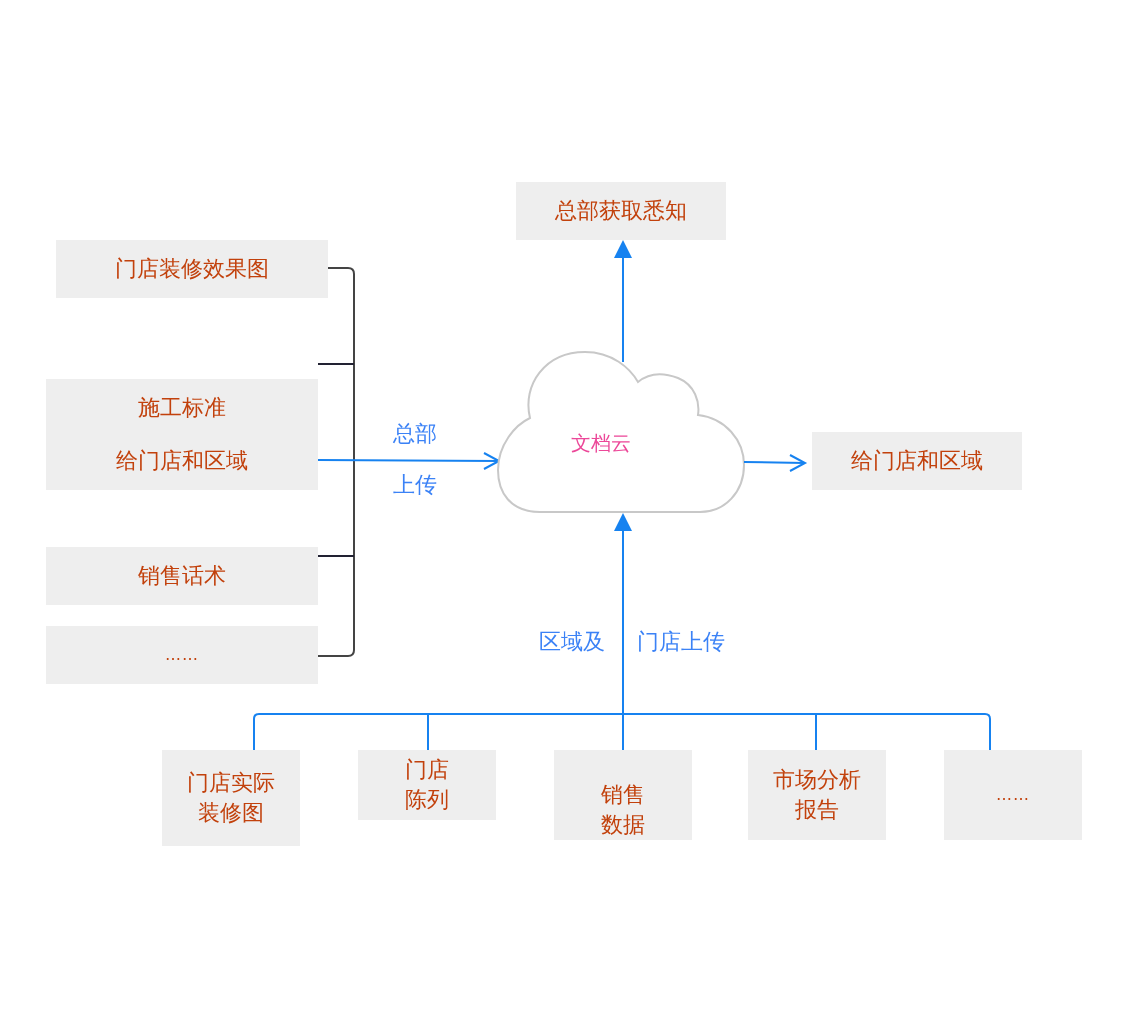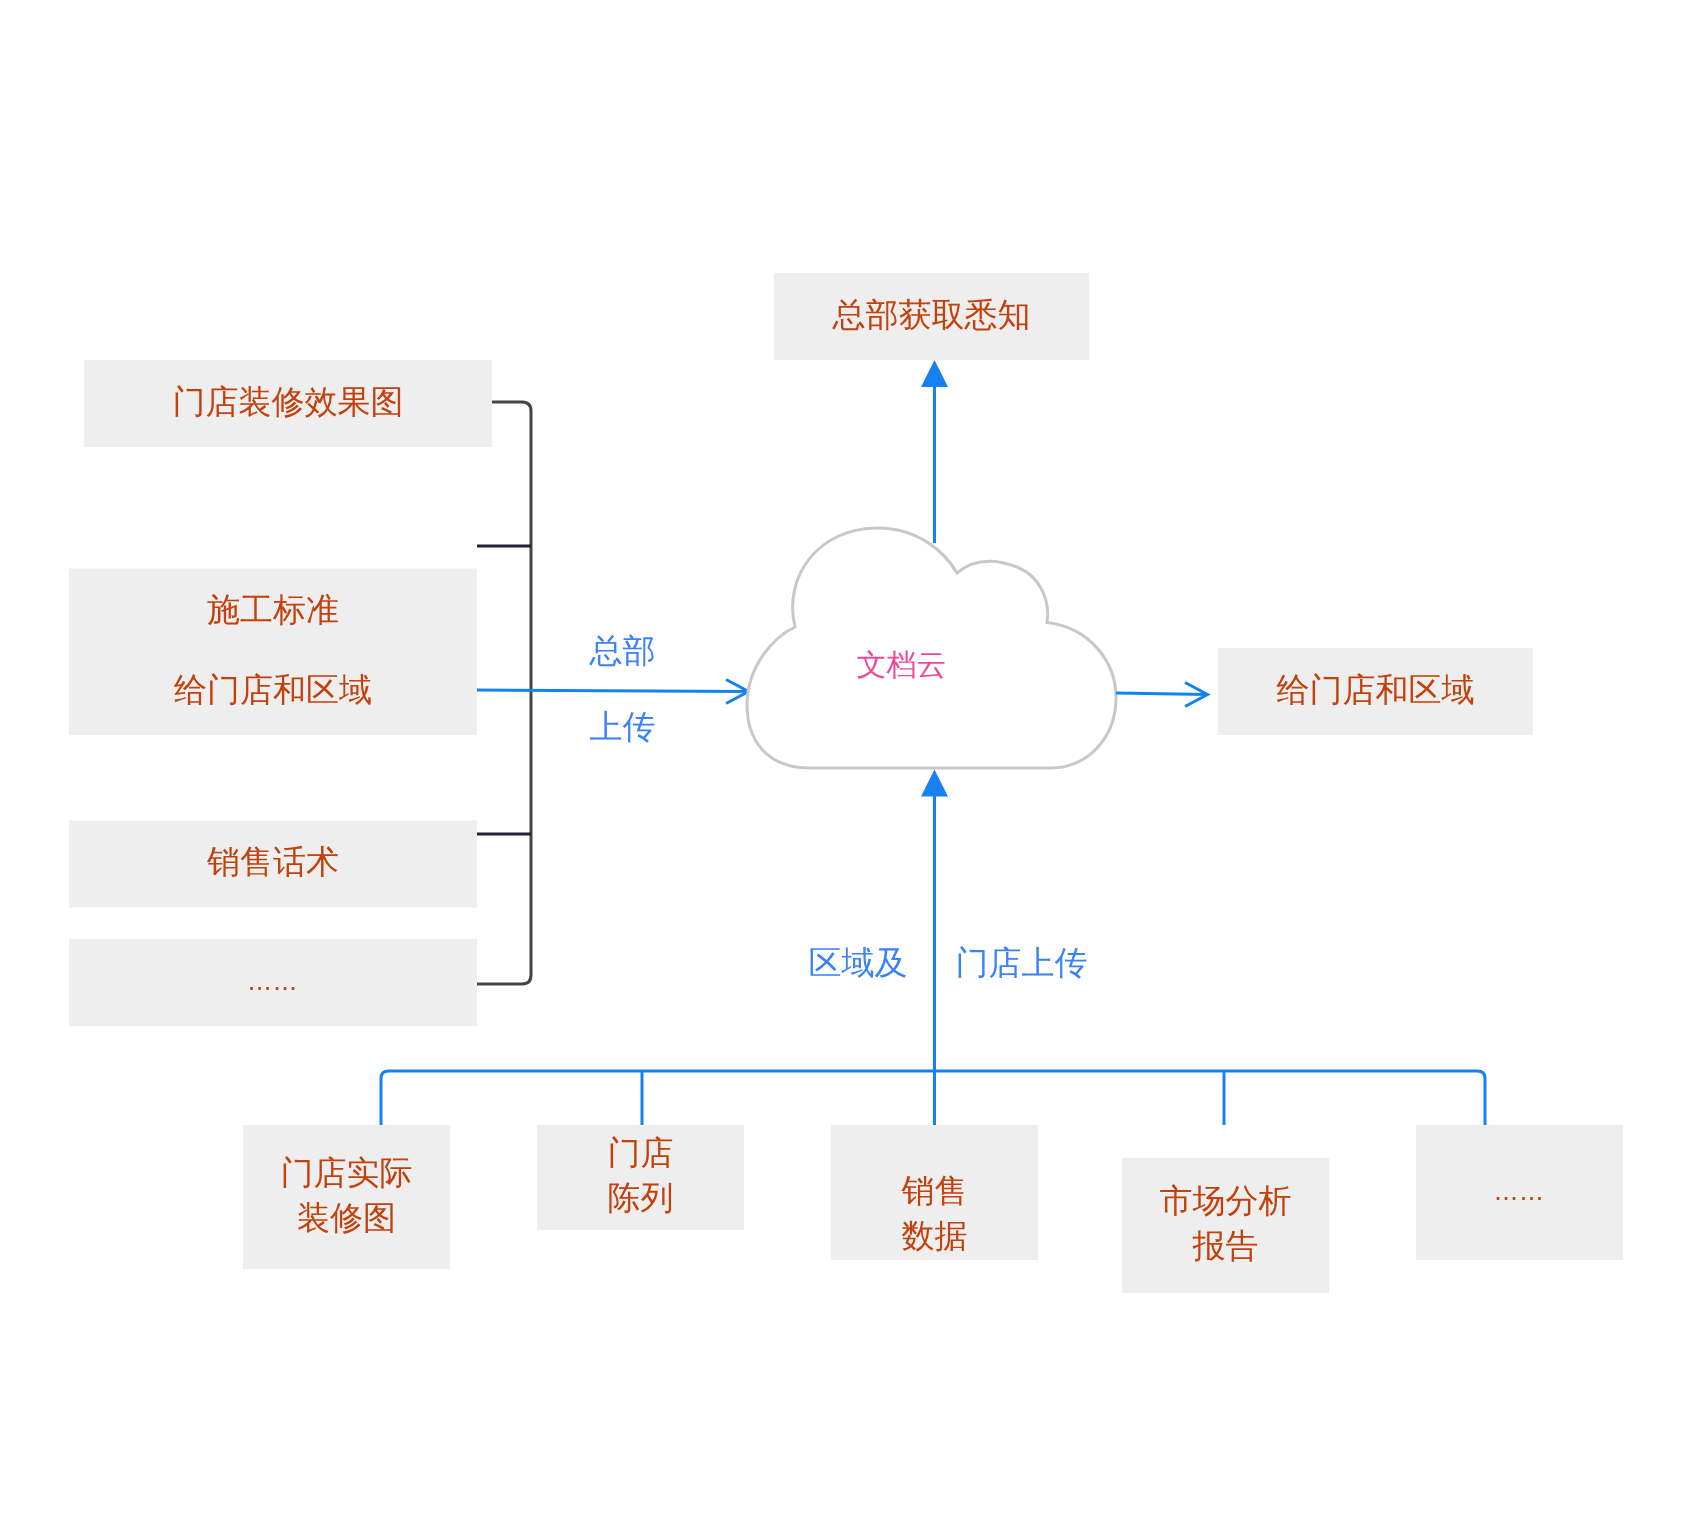--- a/index.html
+++ b/index.html
@@ -86,19 +86,19 @@
 装修图</span>
 </div>
 <div class="box" style="left:358px;top:750px;width:138px;height:70px;">
   <span class="multi">门店
 陈列</span>
 </div>
 <div class="box" style="left:554px;top:750px;width:138px;height:90px;align-items:flex-end;">
   <span class="multi">销售
 数据</span>
 </div>
-<div class="box" style="left:748px;top:750px;width:138px;height:90px;margin-top:22px;">
+<div class="box" style="left:748px;top:750px;width:138px;height:90px;">
   <span class="multi">市场分析
 报告</span>
 </div>
 <div class="box" style="left:944px;top:750px;width:138px;height:90px;">
   <span class="multi" style="font-size:16px;letter-spacing:1px;">……</span>
 </div>
 
 </body></html>

